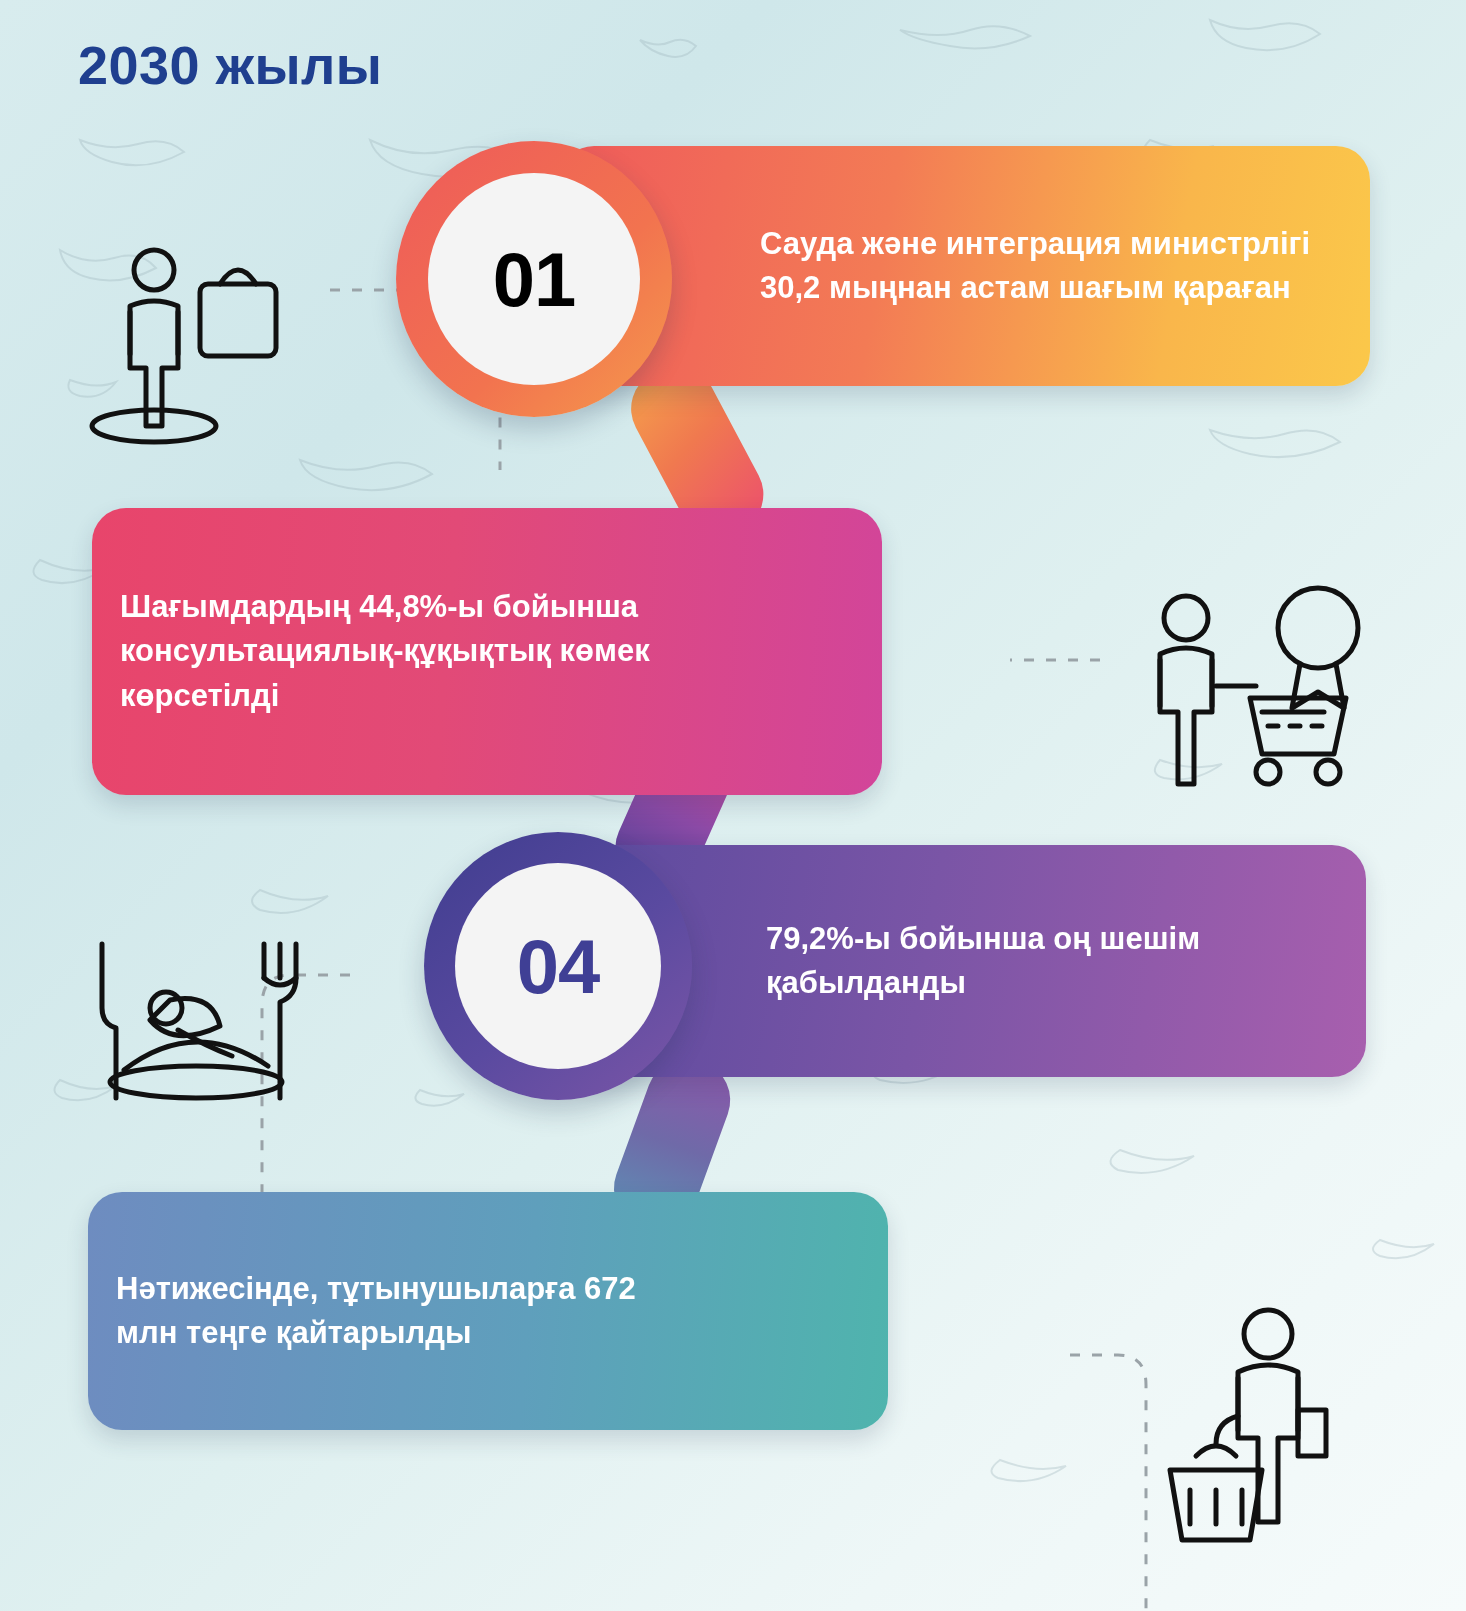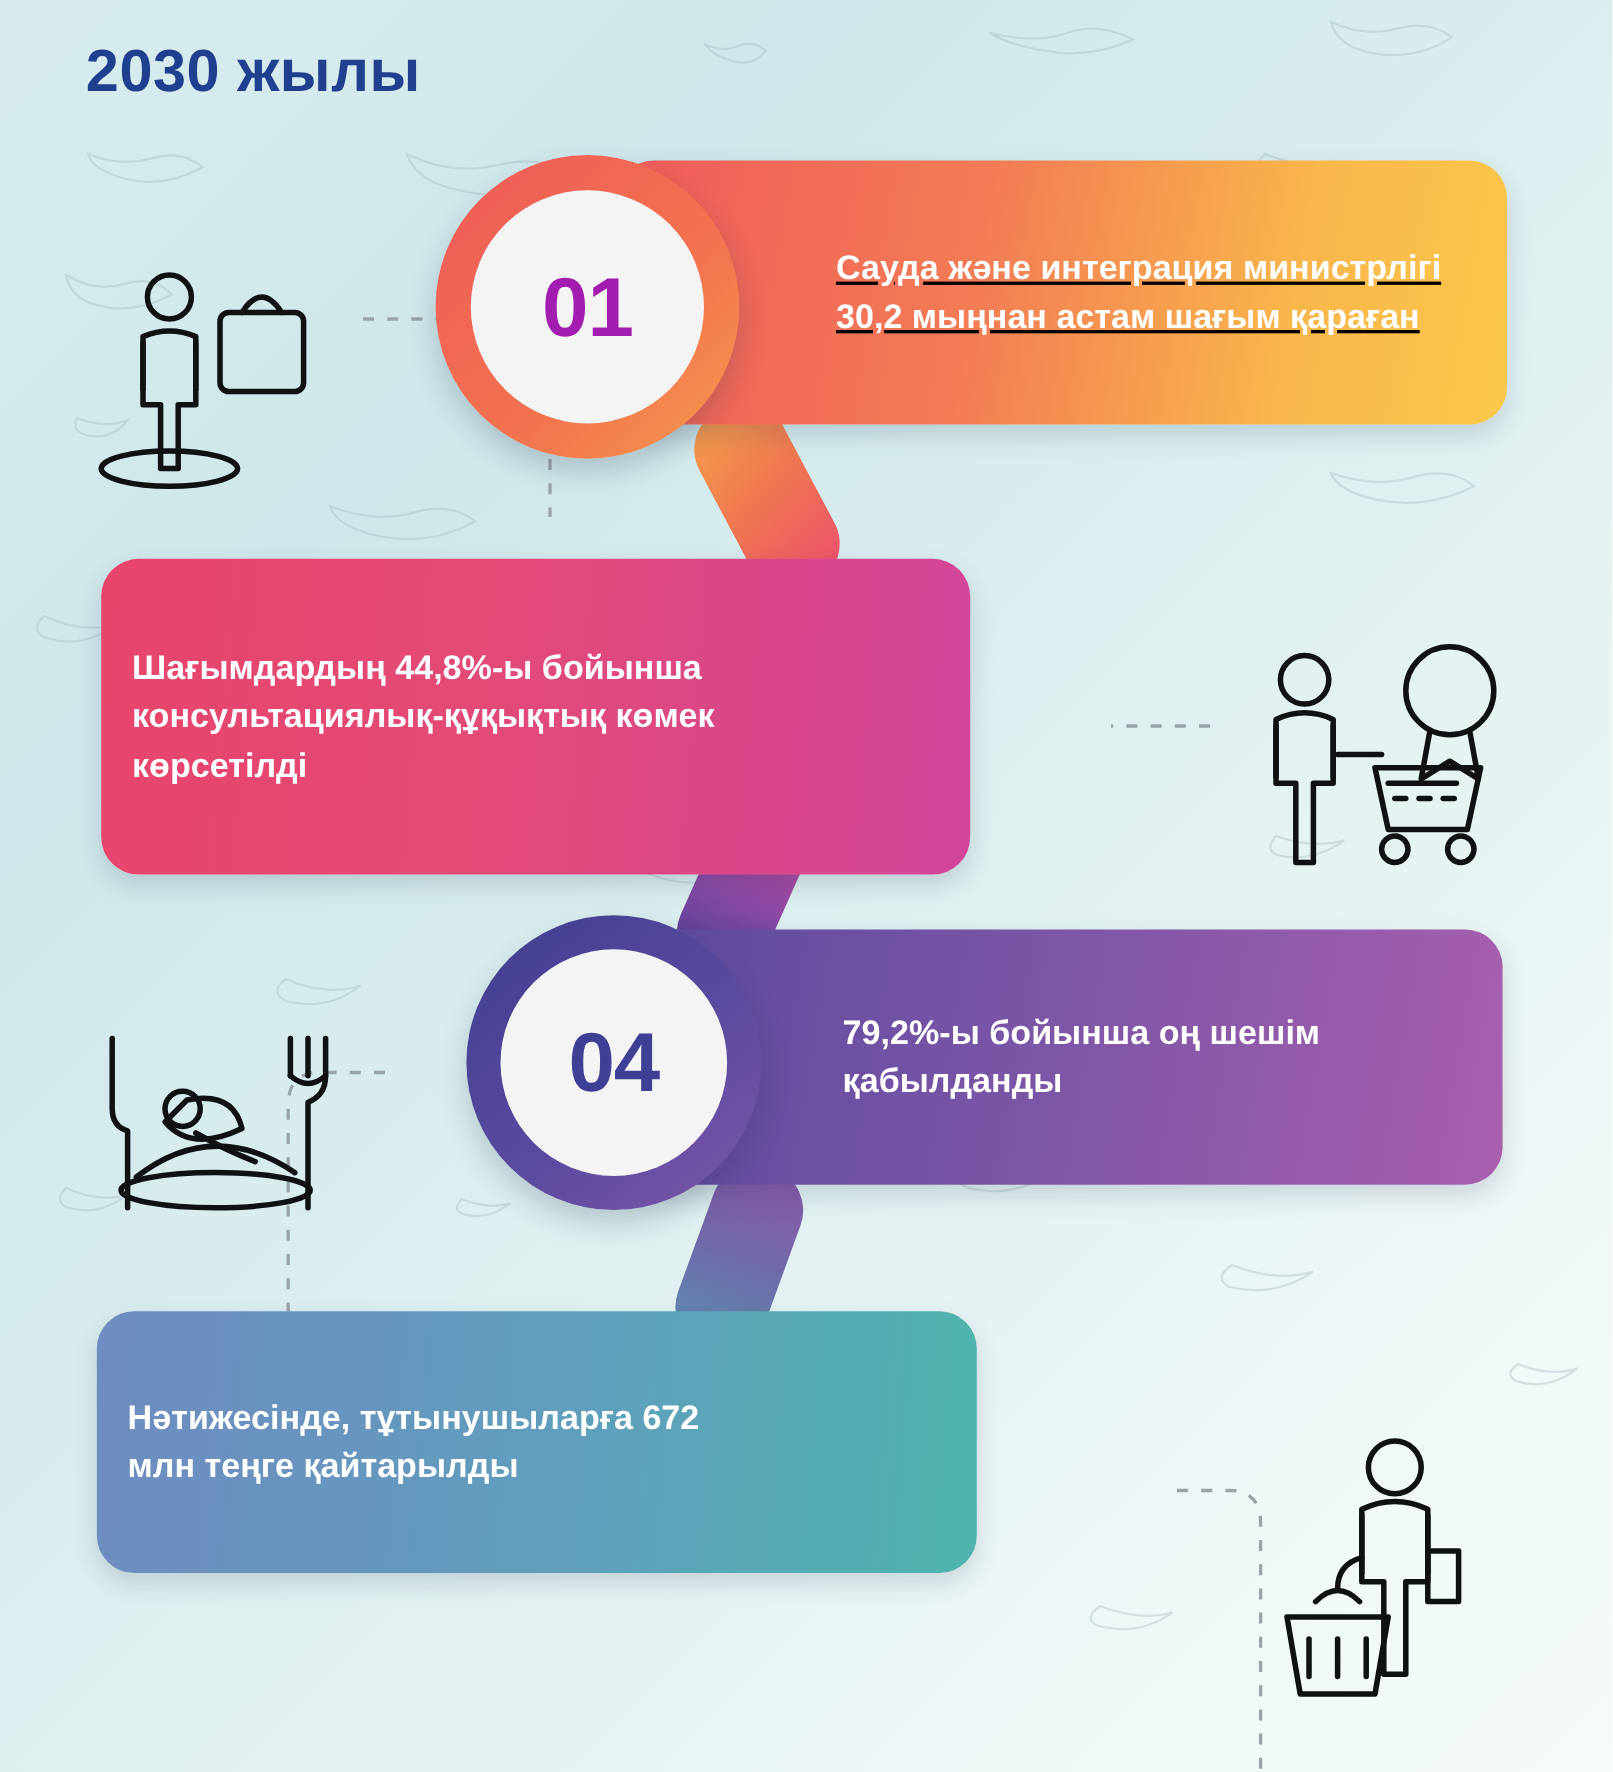--- a/index.html
+++ b/index.html
@@ -73,31 +73,30 @@
 
   
   #pill-01 {
     left: 560px;
     top: 146px;
     width: 810px;
     height: 240px;
     background: linear-gradient(100deg, #ef5b5b 0%, #f37b55 40%, #f9b64b 75%, #fbc84a 100%);
     padding-left: 200px;
     padding-right: 36px;
-    text-decoration: underline;
   }
   #badge-01 {
     left: 396px;
     top: 141px;
     width: 276px;
     height: 276px;
     background: linear-gradient(135deg, #ee5a5a 0%, #f2734f 60%, #f59a4c 100%);
   }
   #badge-01 .badge-inner { width: 212px; height: 212px; }
-  #badge-01 .badge-num { color: #a21caf; }
+  #badge-01 .badge-num { color: #000000; }
 
   
   #conn-01 {
     position: absolute;
     left: 612px;
     top: 372px;
     width: 86px;
     height: 180px;
     background: linear-gradient(160deg, #f5a14c 0%, #f0794f 45%, #ec4f6e 100%);
     transform: rotate(-28deg);

